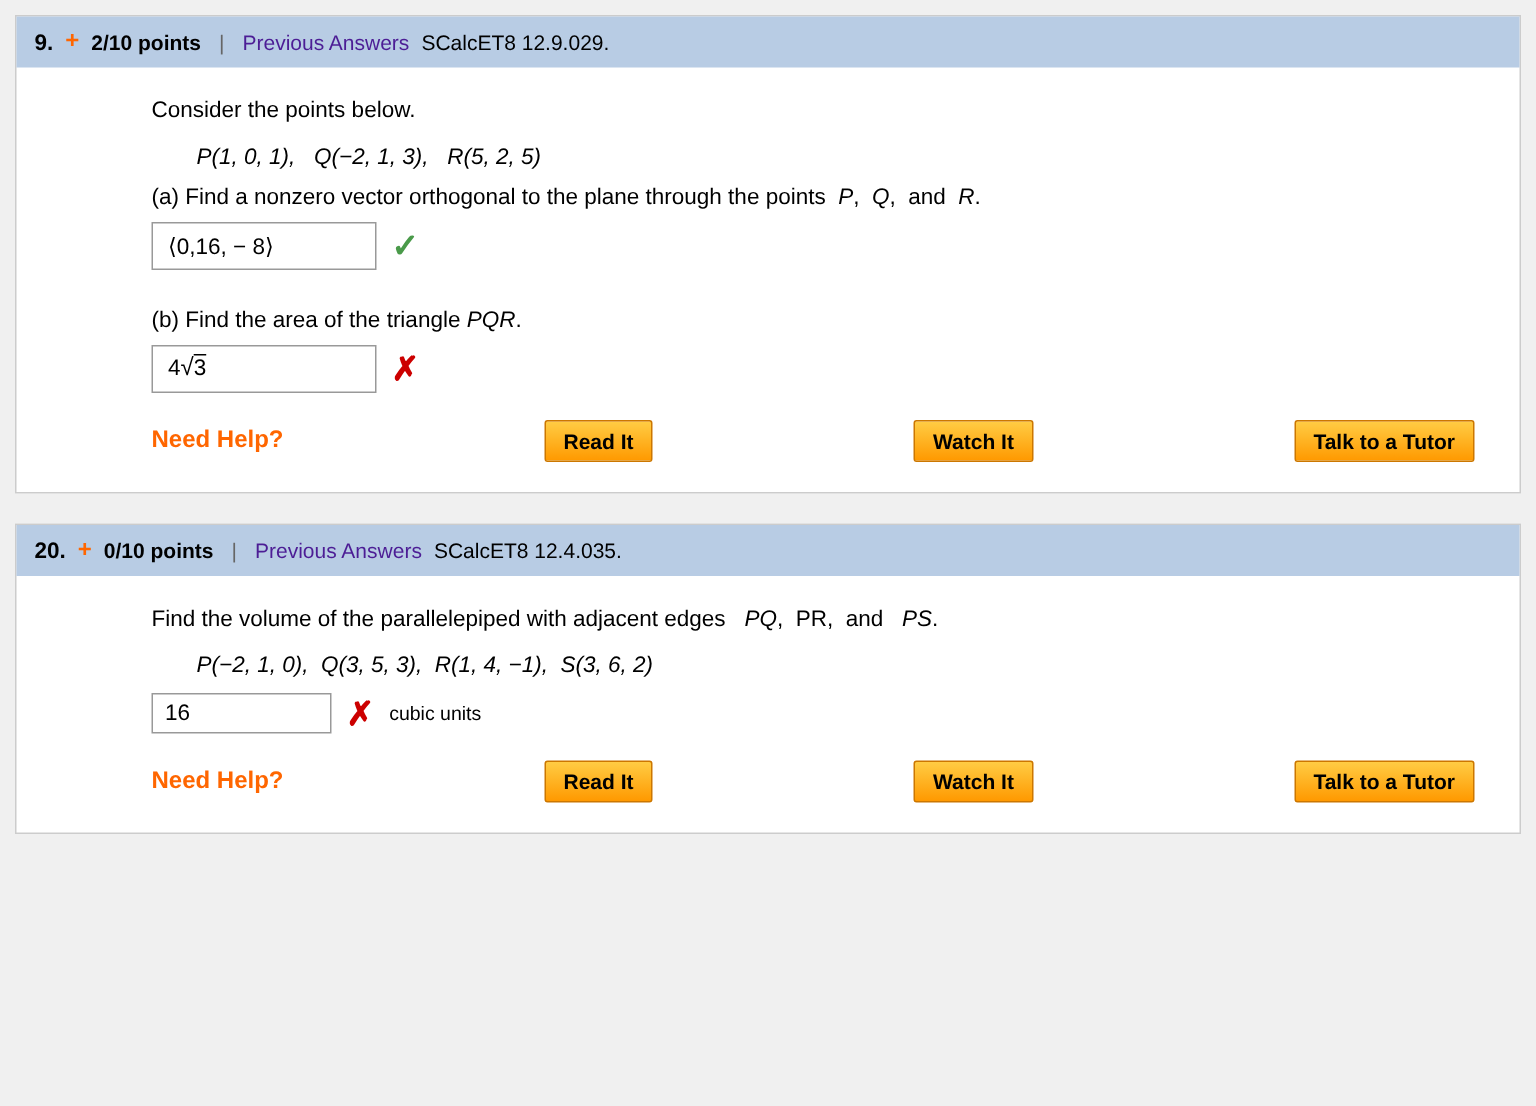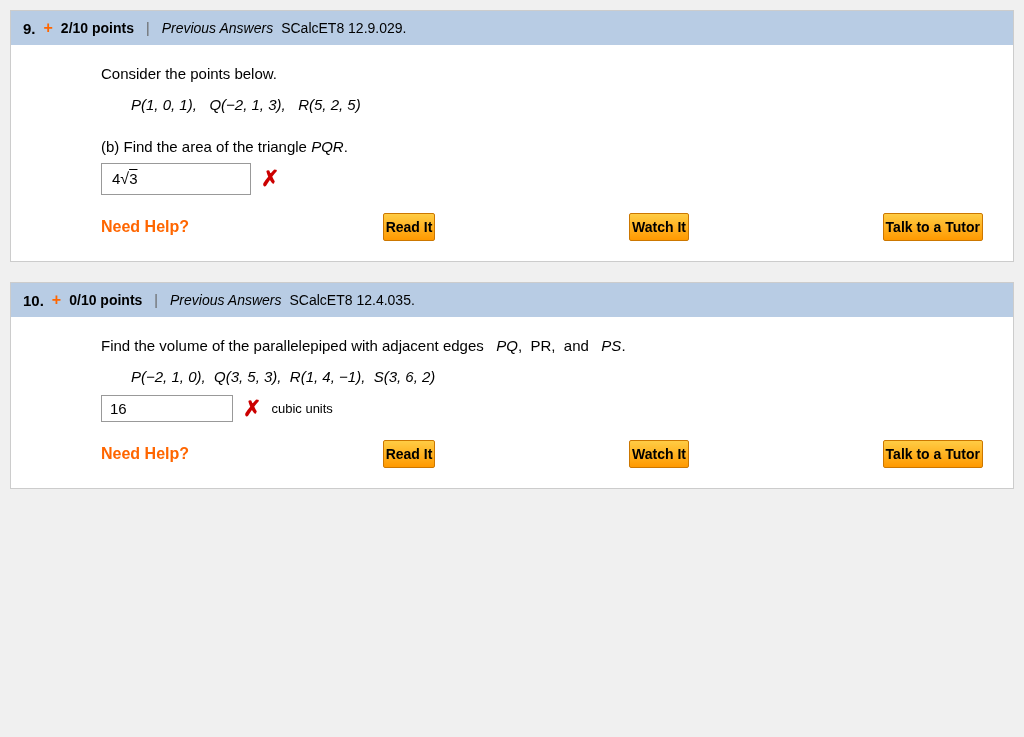--- a/index.html
+++ b/index.html
@@ -42,24 +42,23 @@
       font-size: 14px;
       color: #000;
     }
 
     .separator {
       color: #666;
       margin: 0 4px;
     }
 
     .prev-answers-link {
-      color: #000000;
+      color: #4c1d95;
       text-decoration: none;
       font-size: 14px;
-      font-style: italic;
     }
 
     .problem-id {
       color: #000;
       font-size: 14px;
     }
 
     .question-body {
       padding: 20px 30px 20px 90px;
     }
@@ -120,40 +119,40 @@
 
     .need-help-label {
       color: #ff6600;
       font-weight: bold;
       font-size: 16px;
     }
 
     .help-button {
       background: linear-gradient(to bottom, #ffcc44, #ff9900);
       border: 1px solid #cc7700;
-      padding: 5px 2px;
+      padding: 5px 12px;
       font-size: 14px;
       font-weight: bold;
       color: #000;
       cursor: pointer;
       border-radius: 2px;
     }
 
     .inline-answer-row {
       display: flex;
       align-items: center;
       gap: 10px;
       margin: 8px 0;
     }
 
     .answer-input {
       border: 1px solid #999;
       padding: 4px 8px;
       font-size: 15px;
-      width: 132px;
+      width: 120px;
     }
 
     .cubic-units {
       font-size: 13px;
     }
   </style>
 </head>
 <body>
 
 <div class="question-block">
@@ -167,20 +166,32 @@
   </div>
 
   <div class="question-body">
     <p class="question-text">Consider the points below.</p>
     <p class="math-line">
       <span style="font-style:italic;">P</span>(1, 0, 1),&nbsp;&nbsp;
       <span style="font-style:italic;">Q</span>(−2, 1, 3),&nbsp;&nbsp;
       <span style="font-style:italic;">R</span>(5, 2, 5)
     </p>
 
+    <div class="sub-question">
+      <p>
+        (a) Find a nonzero vector orthogonal to the plane through the points &nbsp;<span style="font-style:italic;">P</span>,&nbsp;
+        <span style="font-style:italic;">Q</span>,&nbsp; and &nbsp;<span style="font-style:italic;">R</span>.
+      </p>
+      <div class="answer-box-wrap">
+        <div class="answer-box">
+          ⟨0,16, − 8⟩
+        </div>
+        <span class="check-mark">✓</span>
+      </div>
+    </div>
 
     <div class="sub-question" style="margin-top:25px;">
       <p>
         (b) Find the area of the triangle <span style="font-style:italic;">PQR</span>.
       </p>
       <div class="answer-box-wrap">
         <div class="answer-box">
           4<span style="font-size:16px;">√</span><span style="text-decoration:overline;">3</span>
         </div>
         <span class="x-mark">✗</span>
@@ -191,21 +202,21 @@
       <span class="need-help-label">Need Help?</span>
       <button class="help-button">Read It</button>
       <button class="help-button">Watch It</button>
       <button class="help-button">Talk to a Tutor</button>
     </div>
   </div>
 </div>
 
 <div class="question-block">
   <div class="question-header">
-    <span class="question-number">10.</span>
+    <span class="question-number">20.</span>
     <span class="plus-icon">+</span>
     <span class="points-label">0/10 points</span>
     <span class="separator">|</span>
     <a class="prev-answers-link">Previous Answers</a>
     <span class="problem-id">SCalcET8 12.4.035.</span>
   </div>
 
   <div class="question-body">
     <p class="question-text">
       Find the volume of the parallelepiped with adjacent edges &nbsp;

